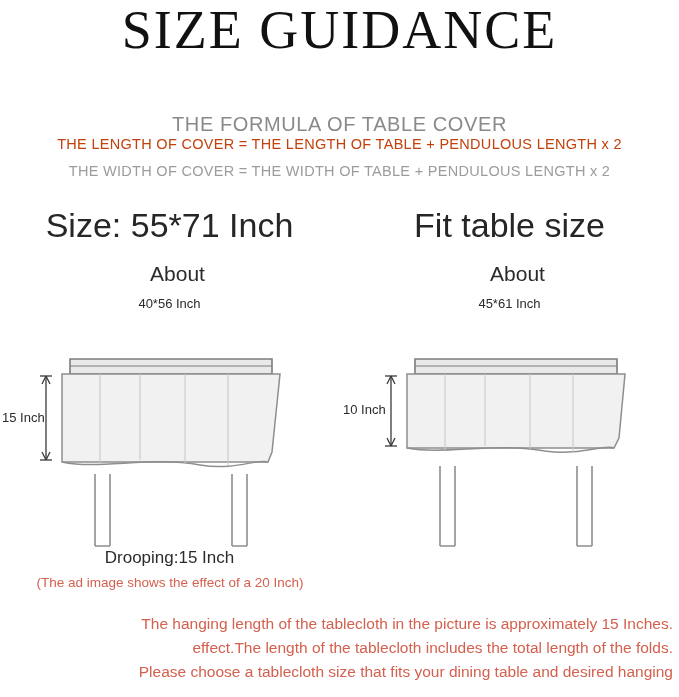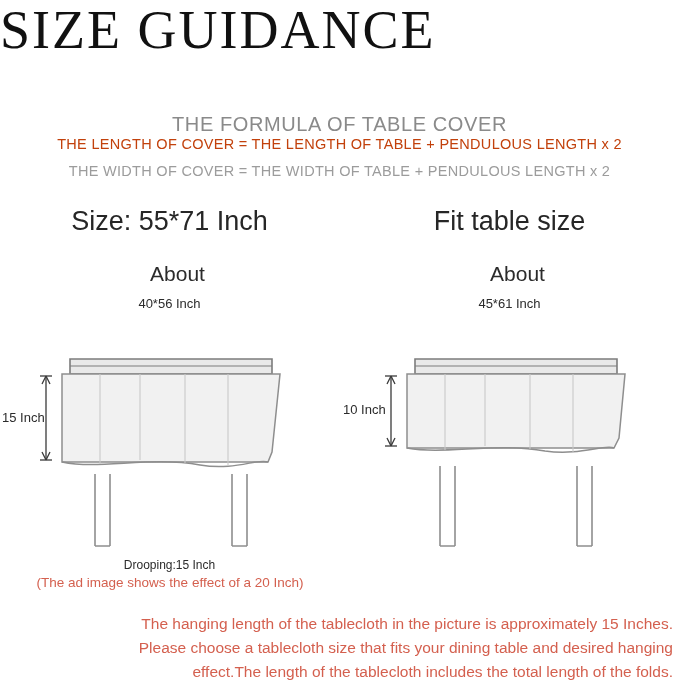--- a/index.html
+++ b/index.html
@@ -20,21 +20,21 @@
     left: 0; top: 0;
     width: 679px;
     height: 697px;
   }
 
   
   .title {
     position: absolute;
     left: 0; top: 2px;
     width: 679px;
-    text-align: left;
+    text-align: center;
     font-family: "Liberation Serif", serif;
     font-size: 54px;
     letter-spacing: 2px;
     color: #111111;
     line-height: 1.05;
     font-weight: 400;
   }
 
   
   .formula-head {
@@ -74,45 +74,45 @@
     height: 385px;
   }
   .col-left  { left: 0px; }
   .col-right { left: 340px; }
 
   .col-title {
     position: absolute;
     left: 0; top: 0;
     width: 100%;
     text-align: center;
-    font-size: 27px;
+    font-size: 34px;
     color: #262626;
   }
   .col-about {
     position: absolute;
     left: 8px; top: 56px;
     width: 100%;
     text-align: center;
     font-size: 21px;
     color: #2b2b2b;
   }
   .col-dims {
     position: absolute;
     left: 0; top: 90px;
     width: 100%;
     text-align: center;
     font-size: 13px;
     color: #2b2b2b;
   }
   .col-drooping {
     position: absolute;
-    left: 0; top: 352px;
-    width: 100%;
-    text-align: center;
-    font-size: 12px;
+    left: 0; top: 342px;
+    width: 100%;
+    text-align: center;
+    font-size: 17px;
     color: #2b2b2b;
   }
 
   
   .drawing {
     position: absolute;
     left: 0;
     top: 128px;
     width: 339px;
     height: 215px;
@@ -231,17 +231,17 @@
         <text x="3" y="80" font-family="Liberation Sans, sans-serif" font-size="13" fill="#2b2b2b">10 Inch</text>
       </svg>
     </div>
 
   </div>
 
   <div class="ad-note">(The ad image shows the effect of a 20 Inch)</div>
 
   <div class="footer">
     <span>The hanging length of the tablecloth in the picture is approximately 15 Inches.</span>
+    <span>effect.The length of the tablecloth includes the total length of the folds.</span>
     <span>Please choose a tablecloth size that fits your dining table and desired hanging</span>
-    <span>effect.The length of the tablecloth includes the total length of the folds.</span>
   </div>
 
 </div>
 
 </body></html>

